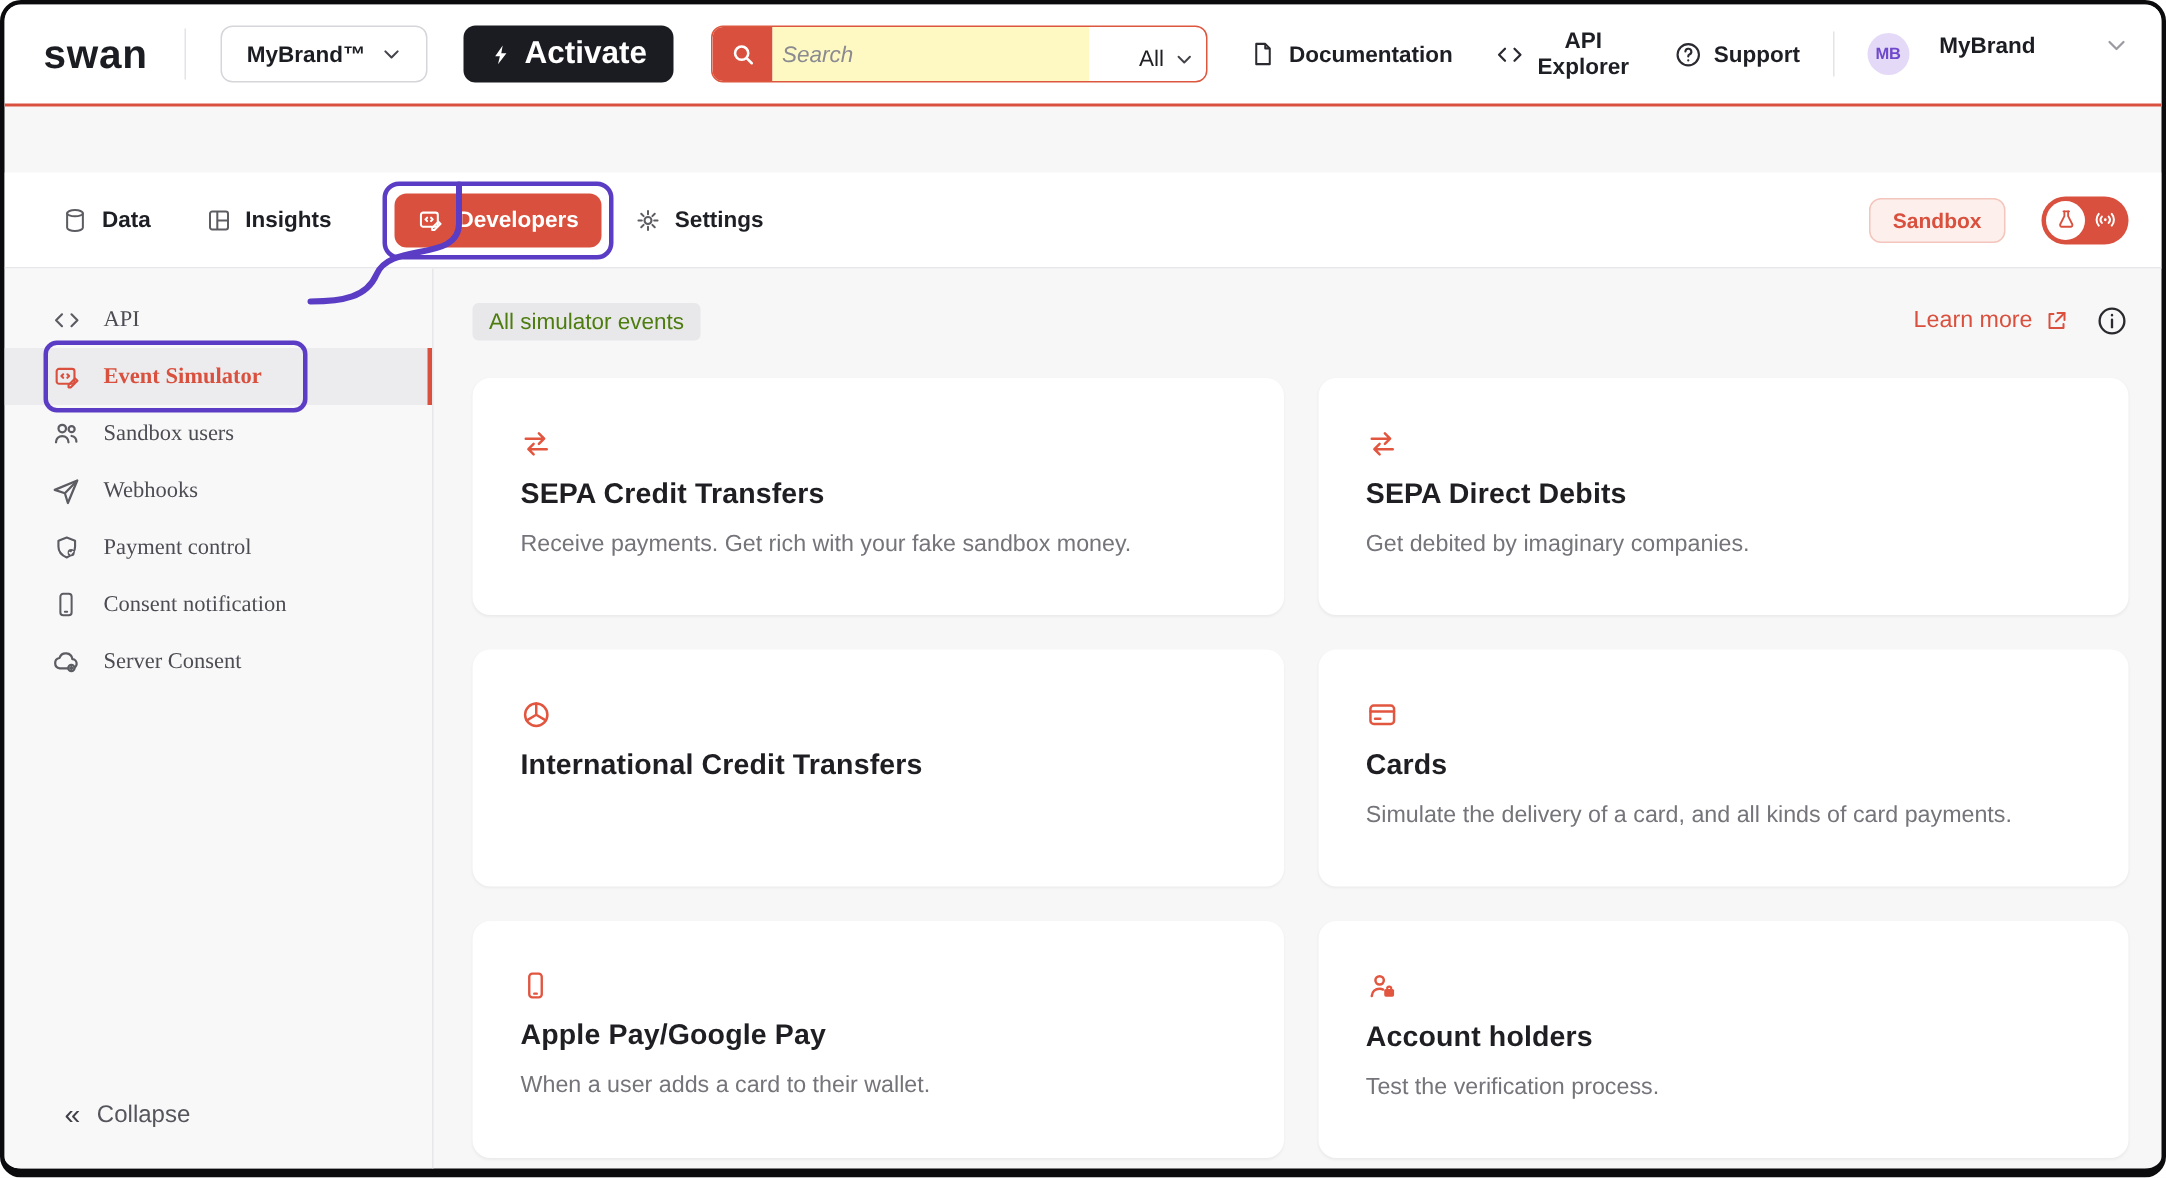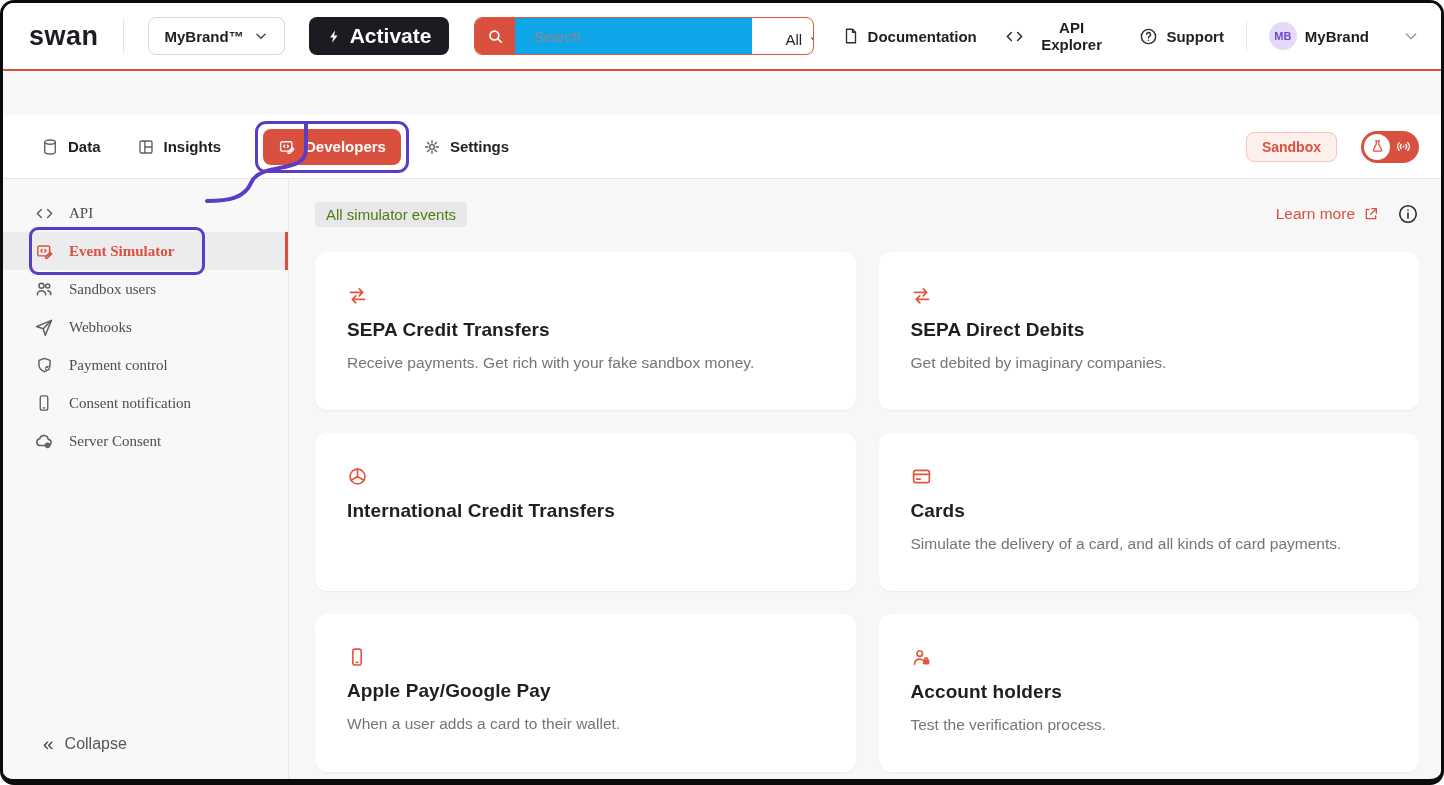--- a/index.html
+++ b/index.html
@@ -29,36 +29,36 @@
   }
   .search{
     display:flex; align-items:stretch; height:38px; width:345px; margin-left:25px;
     border:1px solid #dd573f; border-radius:8px; overflow:hidden; background:#fff;
   }
   .search-btn{
     width:40px; background:#d9513e; display:flex; align-items:center; justify-content:center;
     border:none; cursor:pointer; flex:0 0 auto;
   }
   .search-input{
-    flex:1; border:none; outline:none; padding:0 18px; font-size:15px; font-style:italic;
-    color:#3a3a40; background:#0ea5e9; font-family:"Liberation Sans", sans-serif;
+    flex:1; border:none; outline:none; padding:0 6px; font-size:15px; 
+    color:#3a3a40; background:#fef9c3; font-family:"Liberation Sans", sans-serif;
   }
   .search-input::placeholder{ color:#8a8a90; font-style:italic; }
   .search-all{
     display:flex; align-items:center; gap:7px; padding:0 12px; margin:21px;
     background:#f0f0f2; border-radius:14px; font-size:15px; color:#1f1f24; cursor:pointer;
     border:none; font-family:"Liberation Sans", sans-serif;
   }
   .top-right{ margin-left:auto; display:flex; align-items:center; }
   .top-link{
     display:flex; align-items:center; gap:8px; font-size:15px; font-weight:600;
     color:#1d1f24; cursor:pointer; background:none; border:none;
     font-family:"Liberation Sans", sans-serif; margin-left:28px;
   }
-  .account{ display:flex; align-items:center; gap:8px; cursor:pointer; }
+  .account{ display:flex; gap:20px; cursor:pointer; }
   .avatar{
     width:28px; height:28px; border-radius:50%; background:#e4daf8; color:#6f49cb;
     font-size:11px; font-weight:700; display:flex; align-items:center; justify-content:center;
   }
   .account-name{ font-size:15px; font-weight:700; color:#1b1d22; }
   .account .chev{ margin-left:26px; }
   
   .subnav{
     height:64px; background:#fff; border-bottom:1px solid #e7e7ea;
     display:flex; align-items:center; padding:0 22px 0 38px; flex:0 0 auto;margin-top:44px;

